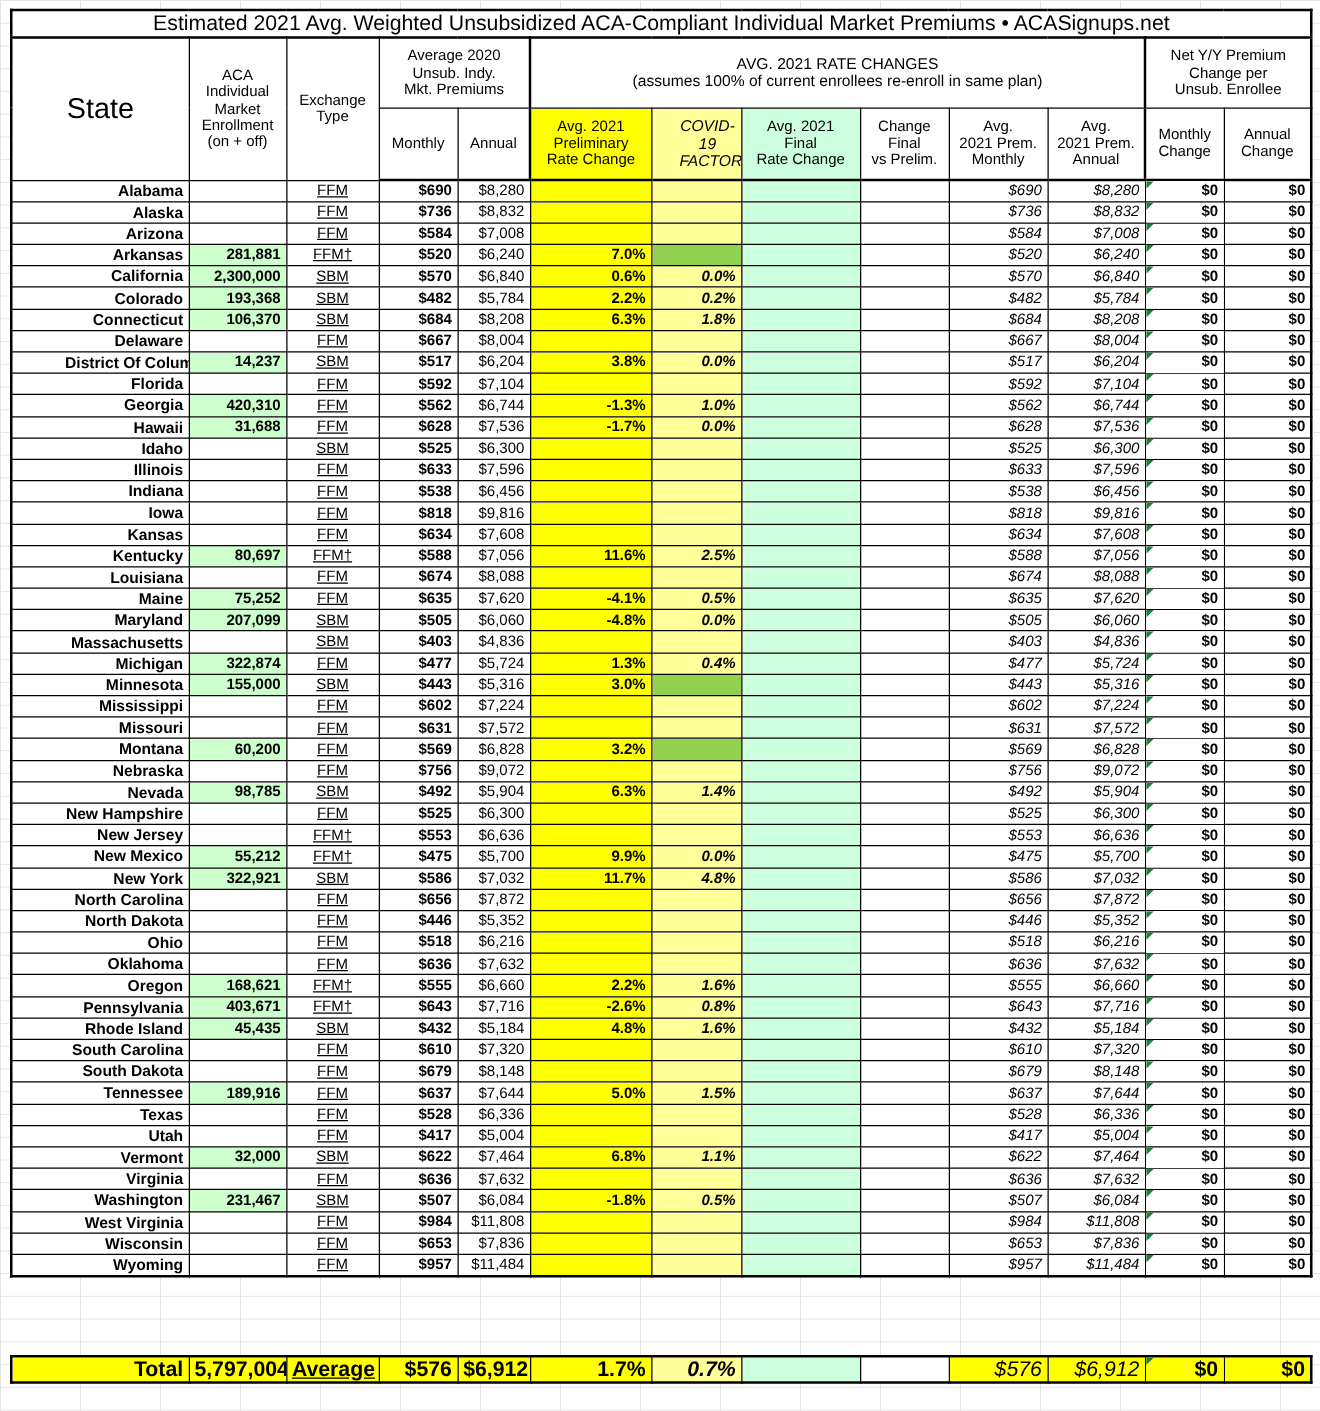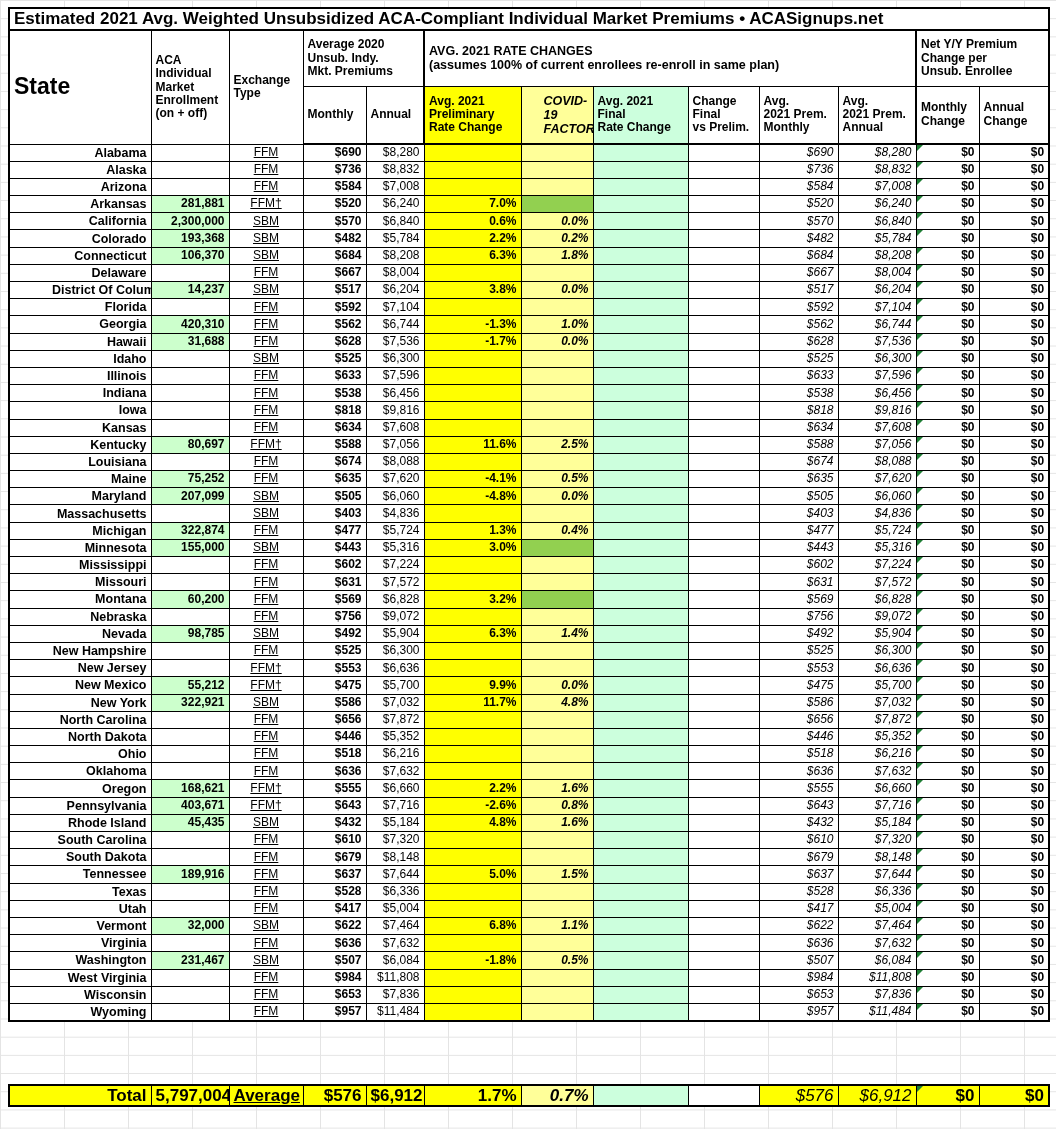--- a/index.html
+++ b/index.html
@@ -22,21 +22,21 @@
     border:1px solid #000;
     padding:0 4px;
     font-size:12px;
     line-height:1.12;
     overflow:hidden;
     white-space:nowrap;
     height:17.2px;
     background:#fff;
   }
   
-  td.h { font-weight:bold; white-space:pre-line; vertical-align:middle; }
+  td.h { text-align:center; font-weight:normal; white-space:pre-line; vertical-align:middle; }
   #title-cell { font-size:17px; height:22px; border-bottom:2px solid #000; }
   tr.tier1 td { height:56px; }
   tr.tier2 td { height:58px; border-bottom:2px solid #000; }
   td.state-hdr { font-size:23px; }
   td.group-hdr { font-size:12.5px; }
   td.covid-hdr { font-style:italic; font-size:12.5px;padding-left:22px; }
   td.thickleft { border-left:2px solid #000; }
   
   .b { font-weight:bold; }
   .i { font-style:italic; }

